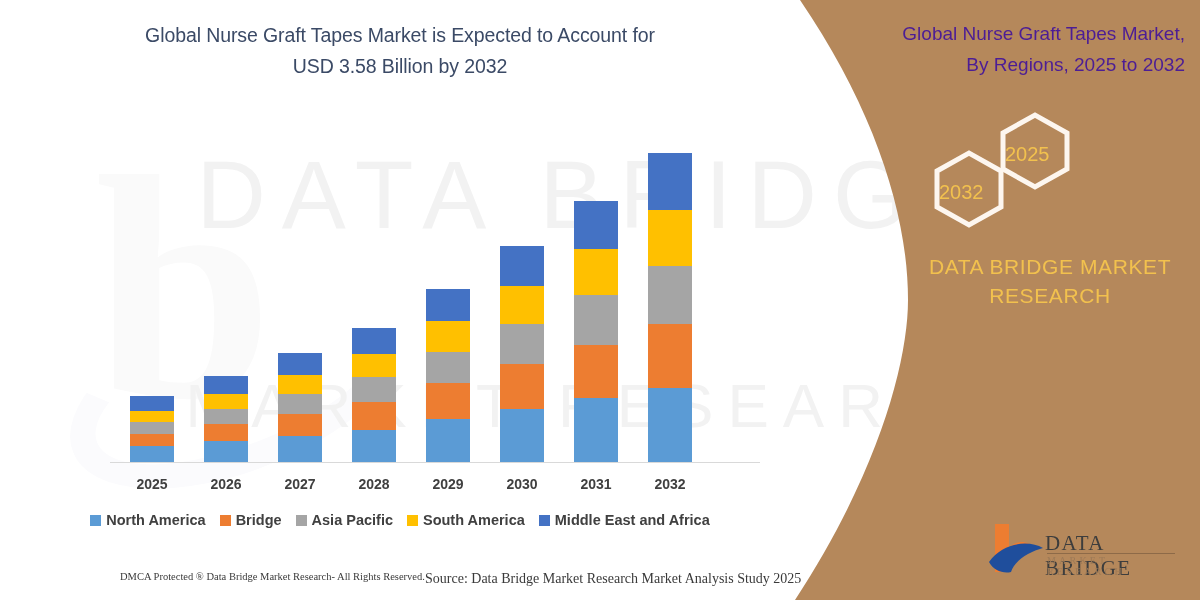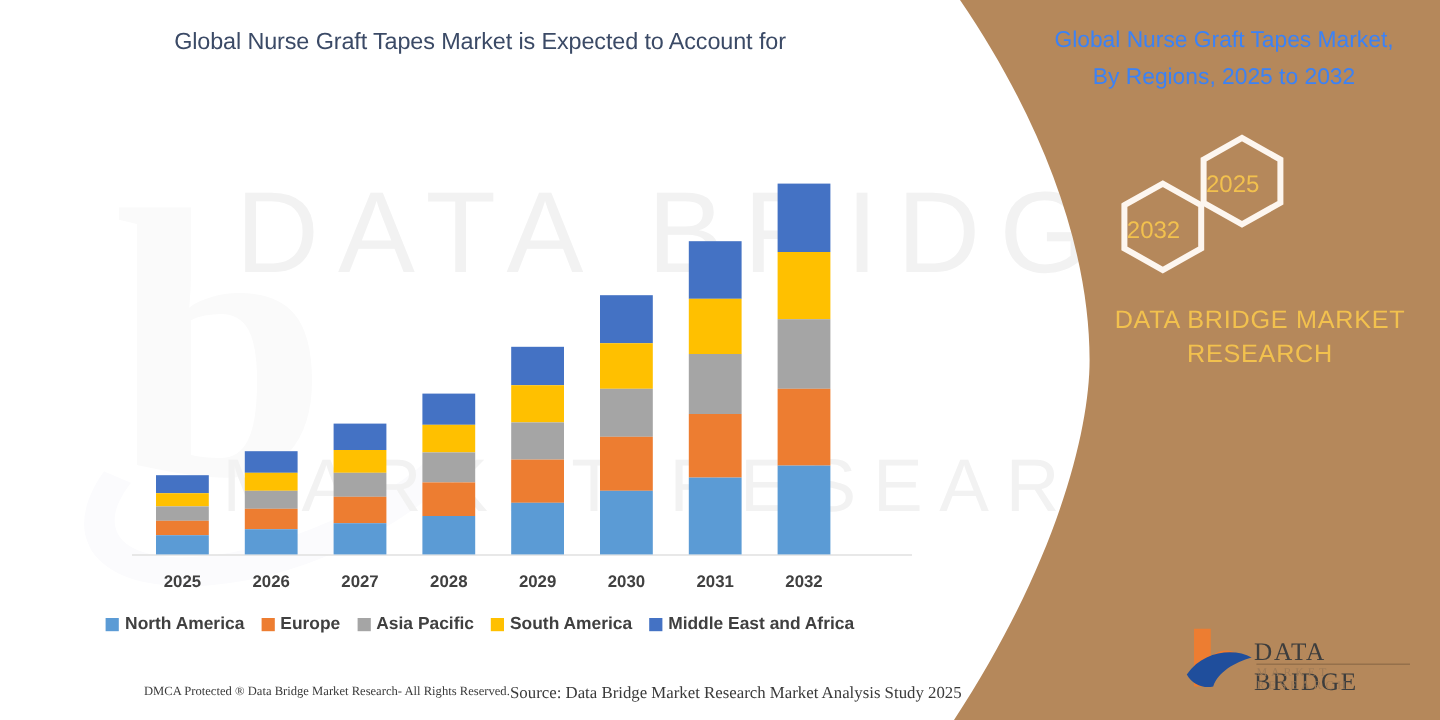--- a/index.html
+++ b/index.html
@@ -94,22 +94,22 @@
   }
   .footer-right {
     position:absolute; left:425px; top:5px;
     font-family:"Liberation Serif", serif;
     font-size:14px; color:#3a3a3a; white-space:nowrap;
   }
 
   
   .panel-title {
     position:absolute; left:855px; top:18px; width:330px;
-    text-align:center;
-    font-size:19px; line-height:31px; color:#3b82f6; font-weight:400;
+    text-align:right;
+    font-size:19px; line-height:31px; color:#4c1d95; font-weight:400;
   }
   .hexes { position:absolute; left:915px; top:105px; width:210px; height:130px; }
   .hex-label {
     position:absolute; width:100%; text-align:center;
     font-size:20px; color:#f2c14e; font-weight:400;
   }
   .brand-text {
     position:absolute; left:905px; top:252px; width:290px;
     text-align:center; color:#f2c14e;
     font-size:21px; line-height:29px; letter-spacing:0.6px;
@@ -136,20 +136,21 @@
     <div class="wm-bigb">b</div>
     <div class="wm-swoosh"></div>
     <div class="wm-line wm-data">DATA BRIDGE</div>
     <div class="wm-line wm-market">MARKET RESEARCH</div>
   </div>
 
   <div class="left-pane">
 
     <div class="chart-title">
       <span>Global Nurse Graft Tapes Market is Expected to Account for</span><br>
+      <span>USD 3.58 Billion by 2032</span>
     </div>
 
     <div class="plot">
       <div class="axis-line"></div>
       <div class="bar-group" id="bars">
           <div class="bar" style="left: 130px; bottom: 138px; width: 44px;">
             <div class="seg" title="North America 2025: 0.18" style="background: rgb(91, 155, 213); height: 15.5363px;"></div>
             <div class="seg" title="Europe 2025: 0.15" style="background: rgb(237, 125, 49); height: 12.9469px;"></div>
             <div class="seg" title="Asia Pacific 2025: 0.13" style="background: rgb(165, 165, 165); height: 11.2207px;"></div>
             <div class="seg" title="South America 2025: 0.13" style="background: rgb(255, 192, 0); height: 11.2207px;"></div>
@@ -215,21 +216,21 @@
           <div class="xlabel" style="left: 561px;">2031</div>
           <div class="xlabel" style="left: 635px;">2032</div>
         </div>
       <div class="legend" id="legend">
           <div class="legend-item">
             <span class="legend-swatch" style="background: rgb(91, 155, 213);"></span>
             <span class="legend-label">North America</span>
           </div>
           <div class="legend-item">
             <span class="legend-swatch" style="background: rgb(237, 125, 49);"></span>
-            <span class="legend-label">Europe</span>
+            <span class="legend-label">Bridge</span>
           </div>
           <div class="legend-item">
             <span class="legend-swatch" style="background: rgb(165, 165, 165);"></span>
             <span class="legend-label">Asia Pacific</span>
           </div>
           <div class="legend-item">
             <span class="legend-swatch" style="background: rgb(255, 192, 0);"></span>
             <span class="legend-label">South America</span>
           </div>
           <div class="legend-item">

